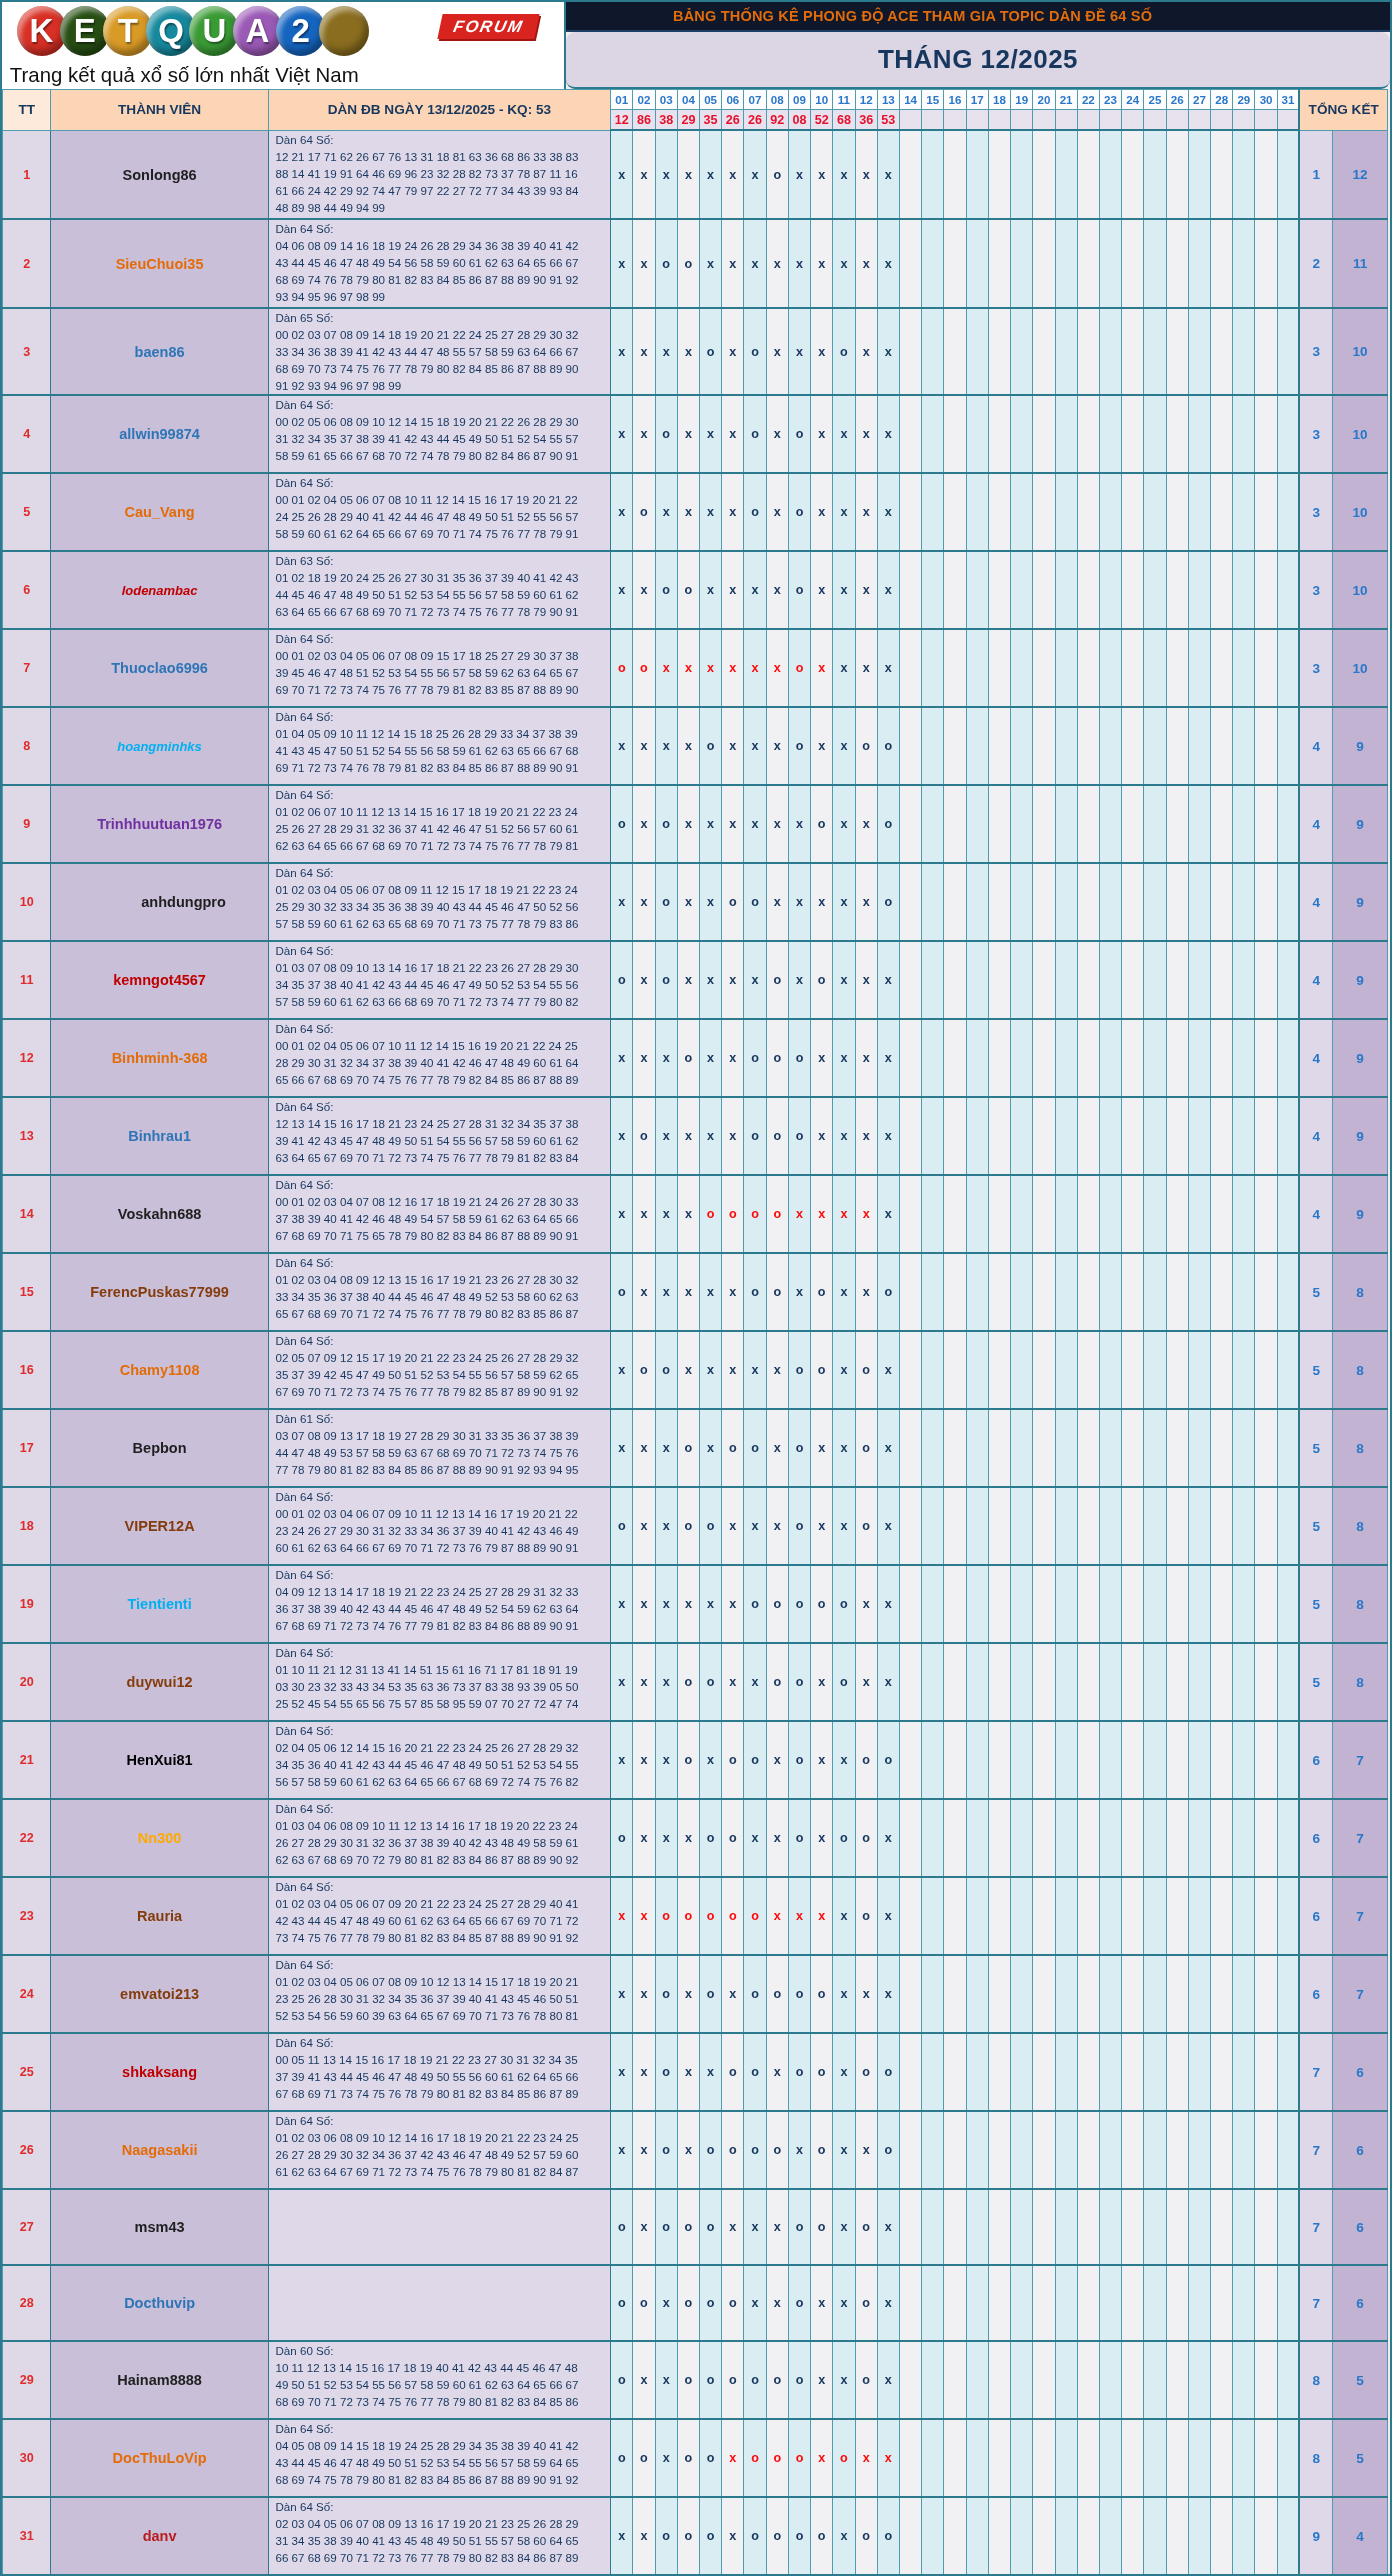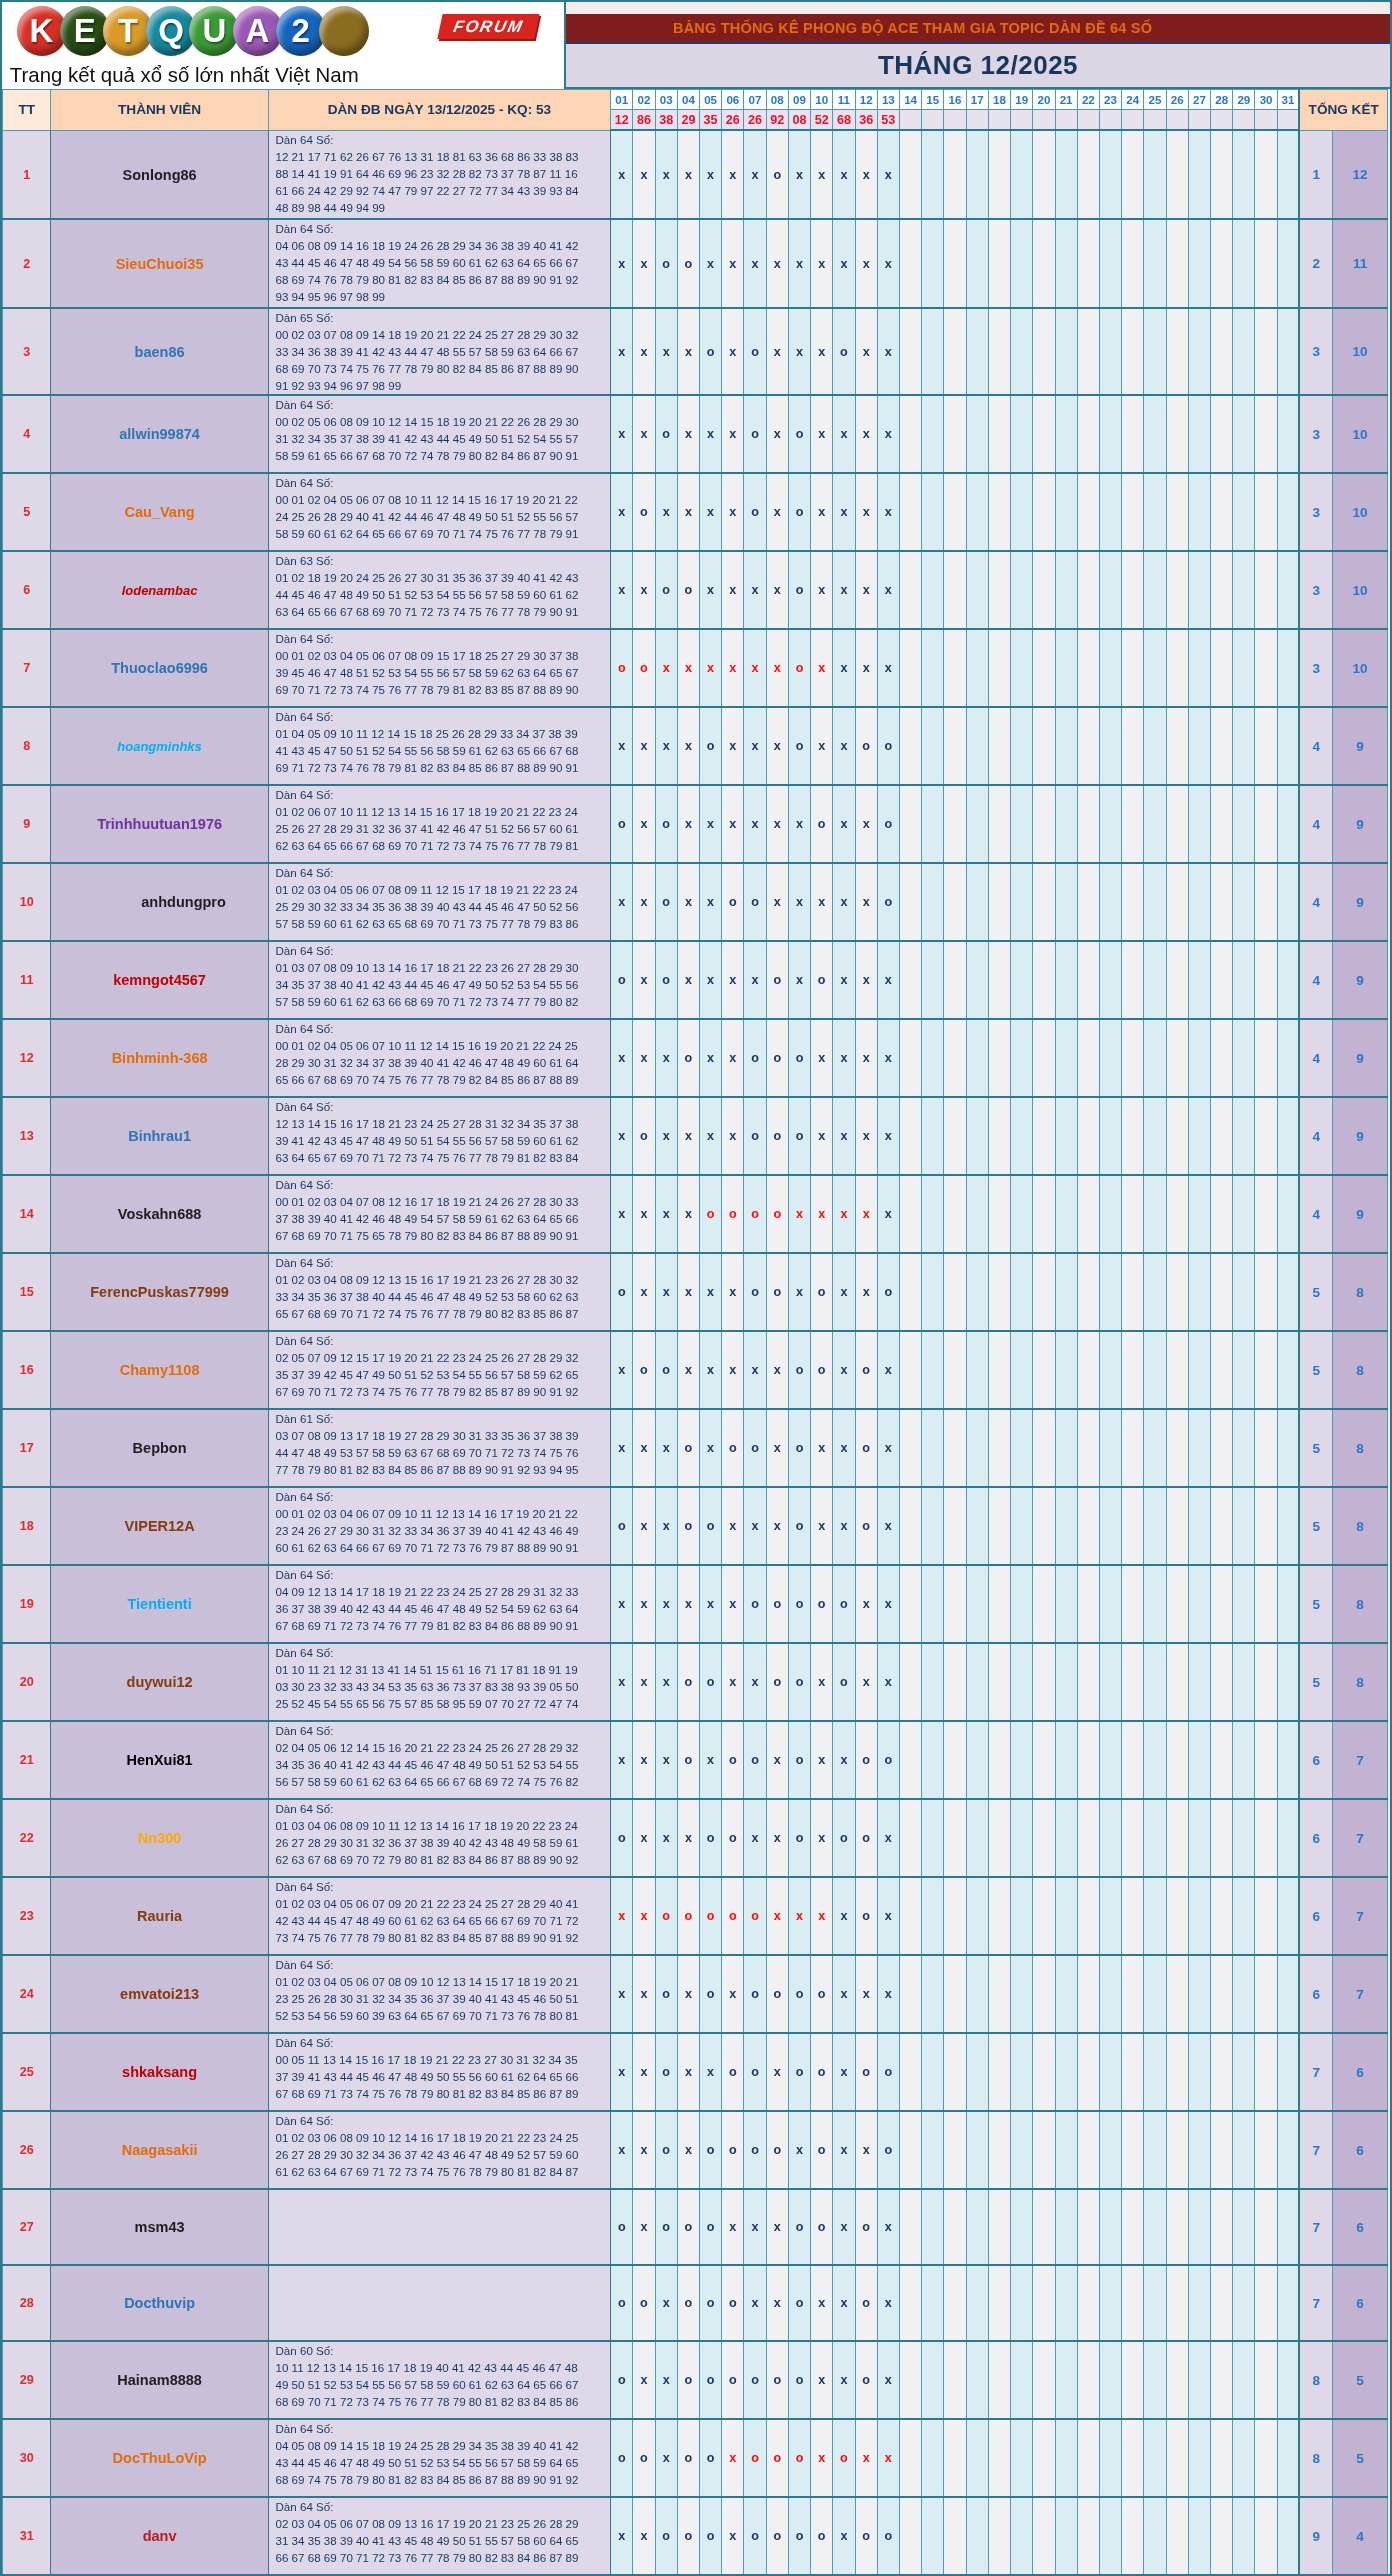--- a/index.html
+++ b/index.html
@@ -9,24 +9,24 @@
   .logo-box{width:562px;background:#ffffff;border-right:2.9px solid #2b7a8e;position:relative;flex:none;}
   .balls{position:absolute;top:3.9px;left:21.3px;display:flex;}
   .ball{width:50px;height:50px;border-radius:50%;display:flex;align-items:center;justify-content:center;
         color:#fff;font-weight:bold;font-size:33px;margin-left:-6.8px;text-shadow:1px 1.9px 1.9px rgba(0,0,0,.45);
         box-shadow:inset -3.9px -5.8px 7.8px rgba(0,0,0,.35), inset 3.9px 4.8px 5.8px rgba(255,255,255,.45);}
   .forum-badge{position:absolute;top:11.6px;right:27px;background:#d8231f;color:#fff;font-weight:bold;
         font-style:italic;font-size:16.5px;padding:2.9px 13.6px;transform:skewX(-12deg);letter-spacing:1.9px;
         box-shadow:1.9px 1.9px 0 #a31310;}
   .tagline{position:absolute;left:7.8px;bottom:1.9px;color:#111;font-size:20.4px;white-space:nowrap;}
   .title-box{flex:1;display:flex;flex-direction:column;}
-  .band1{height:28px;background:#7f1d1d;border-bottom:2.9px solid #1d3f66;display:flex;align-items:center;
-        padding-left:107px;color:#e26b0a;font-weight:bold;font-size:14.5px;letter-spacing:0.2px;margin-top:12px;}
+  .band1{height:28px;background:#0f172a;border-bottom:2.9px solid #1d3f66;display:flex;align-items:center;
+        padding-left:107px;color:#e26b0a;font-weight:bold;font-size:14.5px;letter-spacing:0.2px;}
   .band2{flex:1;background:#dcd6e4;border-bottom:2.9px solid #2b7a8e;display:flex;align-items:center;
-        justify-content:center;color:#17375e;font-weight:bold;font-size:26px;letter-spacing:0.5px;}
+        justify-content:center;color:#17375e;font-weight:bold;font-size:26px;letter-spacing:0.5px;border-radius:9px;}
   
   table{border-collapse:collapse;table-layout:fixed;width:1386px;}
   th,td{border:1px solid #4d9cb0;padding:0;overflow:hidden;box-sizing:border-box;}
   thead tr.lbl th{height:20.4px;}
   thead tr.res td{height:20.4px;}
   th.tt-h,th.member-h,th.dan-h{background:#fdeada;color:#17375e;font-size:13.6px;}
   th.member-h,th.dan-h{background:#fbd5b5;}
   th.total-h{background:#fbd5b5;color:#17375e;font-size:13.6px;border-left:2.9px solid #2b7a8e;}
   th.day{background:#fdfdfd;color:#2977c9;font-size:11.6px;font-weight:bold;}
   tr.res td{background:#e7e2ee;color:#e8112d;font-weight:bold;font-size:12.6px;text-align:center;border-bottom:2.9px solid #2b7a8e;}

